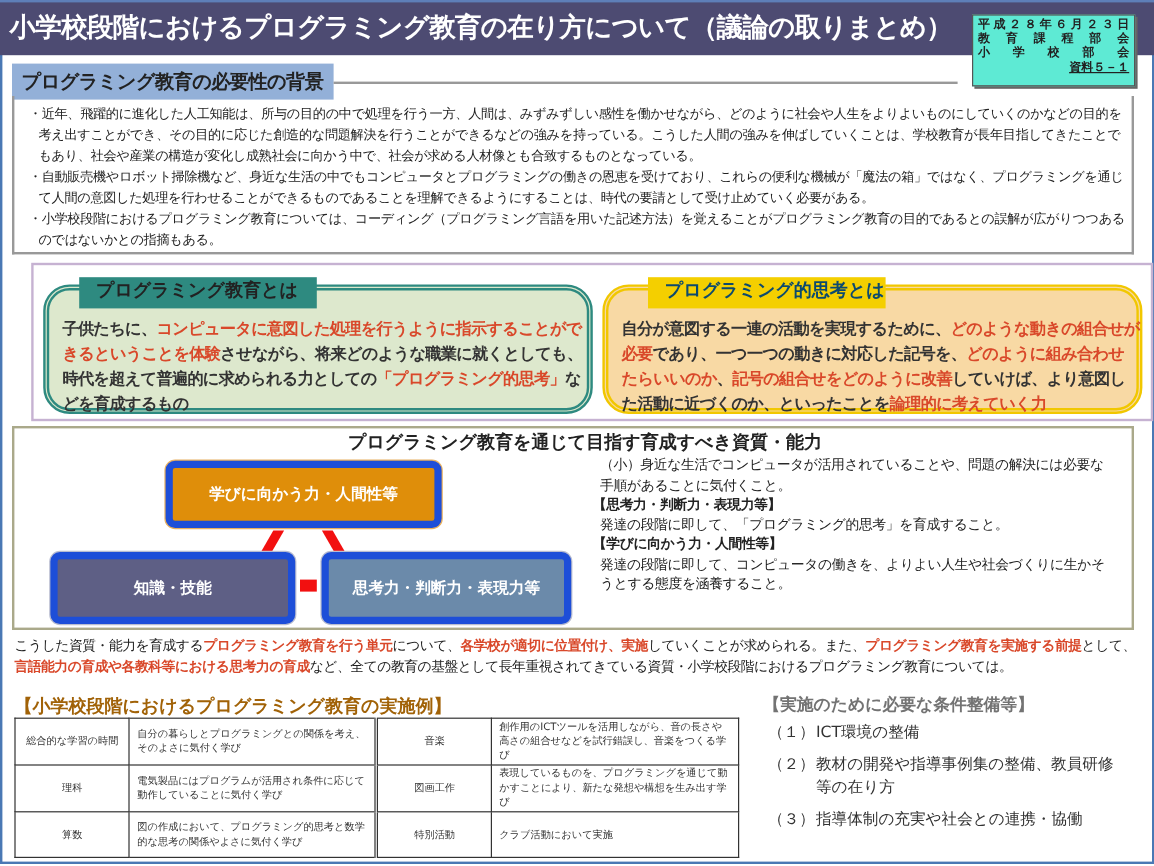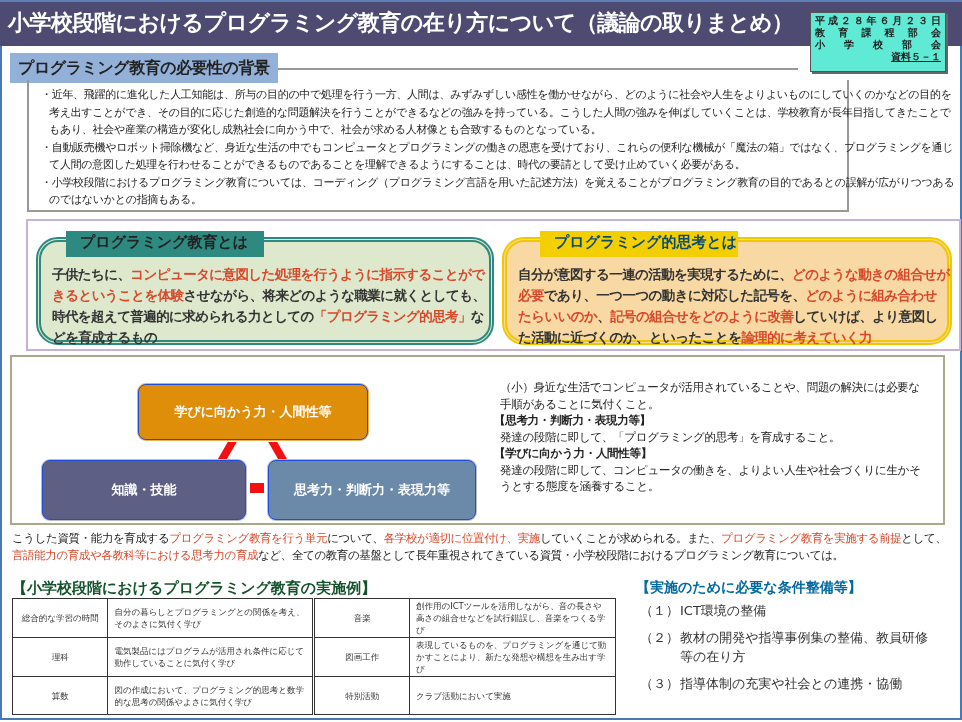--- a/index.html
+++ b/index.html
@@ -21,21 +21,21 @@
   .stamp {
     position:absolute; left:810px; top:12px; width:136px; height:60px;
     background:#5eead4; border:1px solid #555; box-shadow:2px 2px 0 #666;
     font-family:"DejaVu Serif", serif; font-size:10px; font-weight:bold; line-height:12px;
     padding:2px 4px; box-sizing:border-box; color:#222;
   }
   .stamp div { text-align:justify; text-align-last:justify; }
   .stamp .ref { text-align:right; text-align-last:right; text-decoration:underline; }
 
   .bg-section {
-    position:absolute; left:27px; top:80px; width:822px; height:132px;
+    position:absolute; left:10px; top:80px; width:935px; height:132px;
     border:2px solid #999; border-top:none; box-sizing:border-box;
   }
   .bg-label {
     position:absolute; left:10px; top:53px; width:268px; height:30px;
     background:#93b0d8; font-size:16px; font-weight:bold; color:#222;
     padding:5px 8px; box-sizing:border-box; white-space:nowrap; letter-spacing:-0.5px;
   }
   .bg-line { position:absolute; left:278px; top:68px; width:520px; border-top:2px solid #999; }
   .bg-text {
     position:absolute; left:8px; top:6px; width:920px;
@@ -69,52 +69,52 @@
   .cap-section {
     position:absolute; left:10px; top:355px; width:935px; height:170px;
     border:2px solid #aaa98a; box-sizing:border-box;
   }
   .cap-title {
     position:absolute; left:278px; top:2px; font-size:15px; font-weight:bold; color:#222; white-space:nowrap;
   }
   .cap-node {
     position:absolute; border-radius:8px; color:#fff; font-size:13px; font-weight:bold;
     display:flex; align-items:center; justify-content:center; box-sizing:border-box;
-    border:1px solid #1d4ed8; box-shadow:0 0 0 1px #b8bcd0;
+    border:6px solid #1d4ed8; box-shadow:0 0 0 1px #b8bcd0;
   }
   .cap-node.top { left:126px; top:27px; width:230px; height:56px; background:#df8e0a; box-shadow:0 0 0 1px #e7b060; }
   .cap-node.left { left:30px; top:103px; width:204px; height:60px; background:#5e5f85; }
   .cap-node.right { left:256px; top:103px; width:208px; height:60px; background:#6b8aaa; }
   .link { position:absolute; background:#f21010; }
   .cap-text {
     position:absolute; left:488px; top:22px; width:430px; font-size:11.5px; line-height:16.5px;
     color:#222; letter-spacing:-0.3px;
   }
   .cap-text .h { font-weight:bold; margin-left:-6px; }
 
   .summary {
     position:absolute; left:12px; top:530px; width:935px; font-size:11.5px; line-height:17px;
     color:#222; letter-spacing:-0.4px;
   }
-  .summary .hl { font-weight:normal; }
+  .summary .hl { font-weight:bold; }
 
   .ex-title {
-    position:absolute; left:12px; top:579px; font-size:15px; font-weight:bold; color:#14532d; white-space:nowrap;
+    position:absolute; left:12px; top:579px; font-size:15px; font-weight:bold; color:#a16207; white-space:nowrap;
   }
   .ex-table {
     position:absolute; left:12px; top:598px; width:604px; border-collapse:collapse;
     font-size:8.5px; color:#333;
   }
   .ex-table td { border:1px solid #333; height:38px; padding:1px 6px; box-sizing:border-box; line-height:12px; }
   .ex-table td.subj { text-align:center; width:95px; }
   .ex-table td.desc { width:205px; }
   .ex-table td.sep { border-left:3px double #333; }
 
   .req-title {
-    position:absolute; left:636px; top:579px; font-size:14px; font-weight:bold; color:#0369a1; white-space:nowrap;
+    position:absolute; left:636px; top:579px; font-size:14px; font-weight:bold; color:#737373; white-space:nowrap;
   }
   .req-list { position:absolute; left:640px; top:601px; width:300px; font-size:13px; line-height:19px; color:#333; }
   .req-item { display:flex; margin-bottom:8px; }
   .req-item .n { width:40px; flex:none; }
 </style>
 </head>
 <body>
 
 <div class="frame"></div>
 
@@ -141,20 +141,21 @@
 <div class="def-section">
   <div class="def-box edu"></div>
   <div class="def-box think"></div>
   <div class="def-tag edu">プログラミング教育とは</div>
   <div class="def-tag think">プログラミング的思考とは</div>
   <div class="def-text think"><span>自分が意図する一連の活動を実現するために、</span><span class="hl">どのような動きの組合せが必要</span><span>であり、一つ一つの動きに対応した記号を、</span><span class="hl">どのように組み合わせたらいいのか</span><span>、</span><span class="hl">記号の組合せをどのように改善</span><span>していけば、より意図した活動に近づくのか、といったことを</span><span class="hl">論理的に考えていく力</span></div>
   <div class="def-text edu"><span>子供たちに、</span><span class="hl">コンピュータに意図した処理を行うように指示することができるということを体験</span><span>させながら、将来どのような職業に就くとしても、時代を超えて普遍的に求められる力としての</span><span class="hl">「プログラミング的思考」</span><span>などを育成するもの</span></div>
 </div>
 
 <div class="cap-section">
+  <div class="cap-title">プログラミング教育を通じて目指す育成すべき資質・能力</div>
   <div class="link" style="left:210px;top:85px;width:9px;height:20px;transform:skewX(-30deg);"></div>
   <div class="link" style="left:262px;top:85px;width:9px;height:20px;transform:skewX(30deg);"></div>
   <div class="link" style="left:238px;top:126px;width:14px;height:10px;"></div>
   <div class="cap-node top">学びに向かう力・人間性等</div>
   <div class="cap-node left">知識・技能</div>
   <div class="cap-node right">思考力・判断力・表現力等</div>
   <div class="cap-text">
     <div>（小）身近な生活でコンピュータが活用されていることや、問題の解決には必要な手順があることに気付くこと。</div>
     <div class="h">【思考力・判断力・表現力等】</div>
     <div>発達の段階に即して、「プログラミング的思考」を育成すること。</div>

